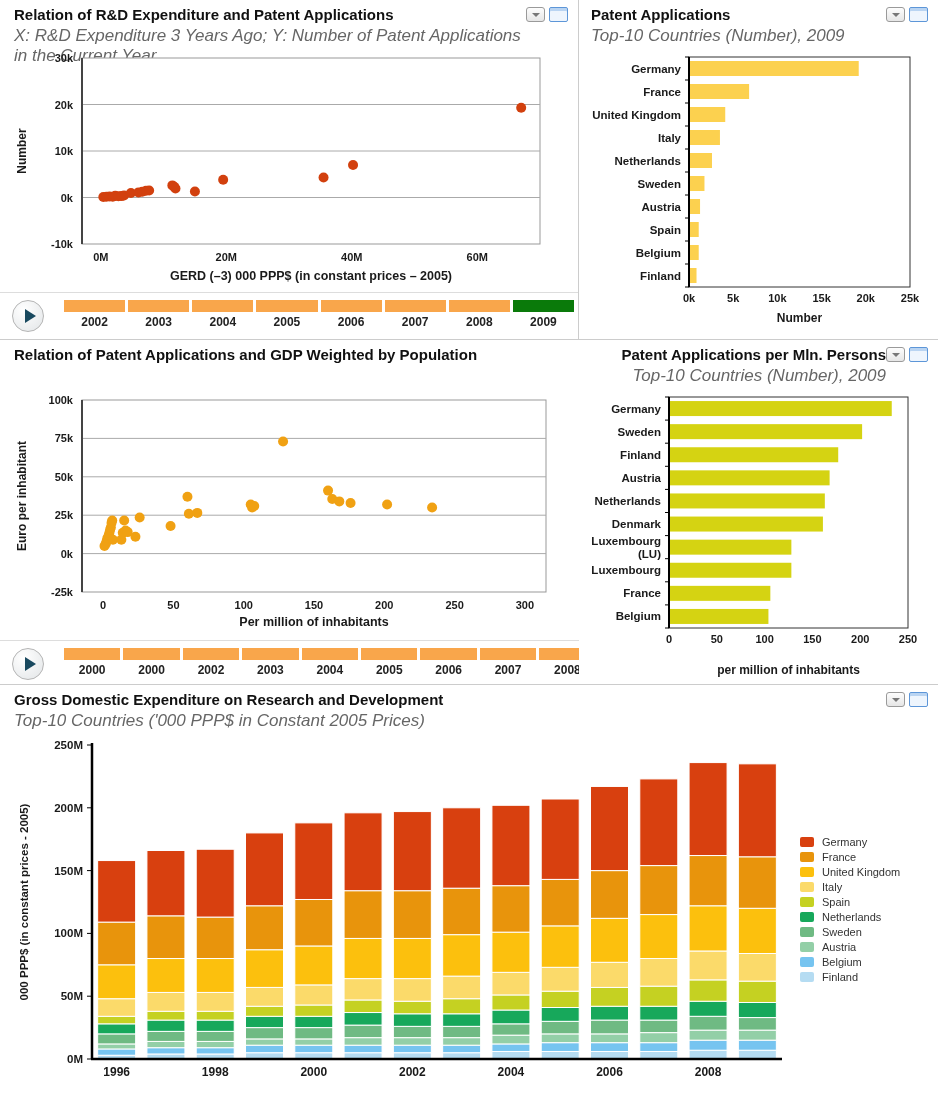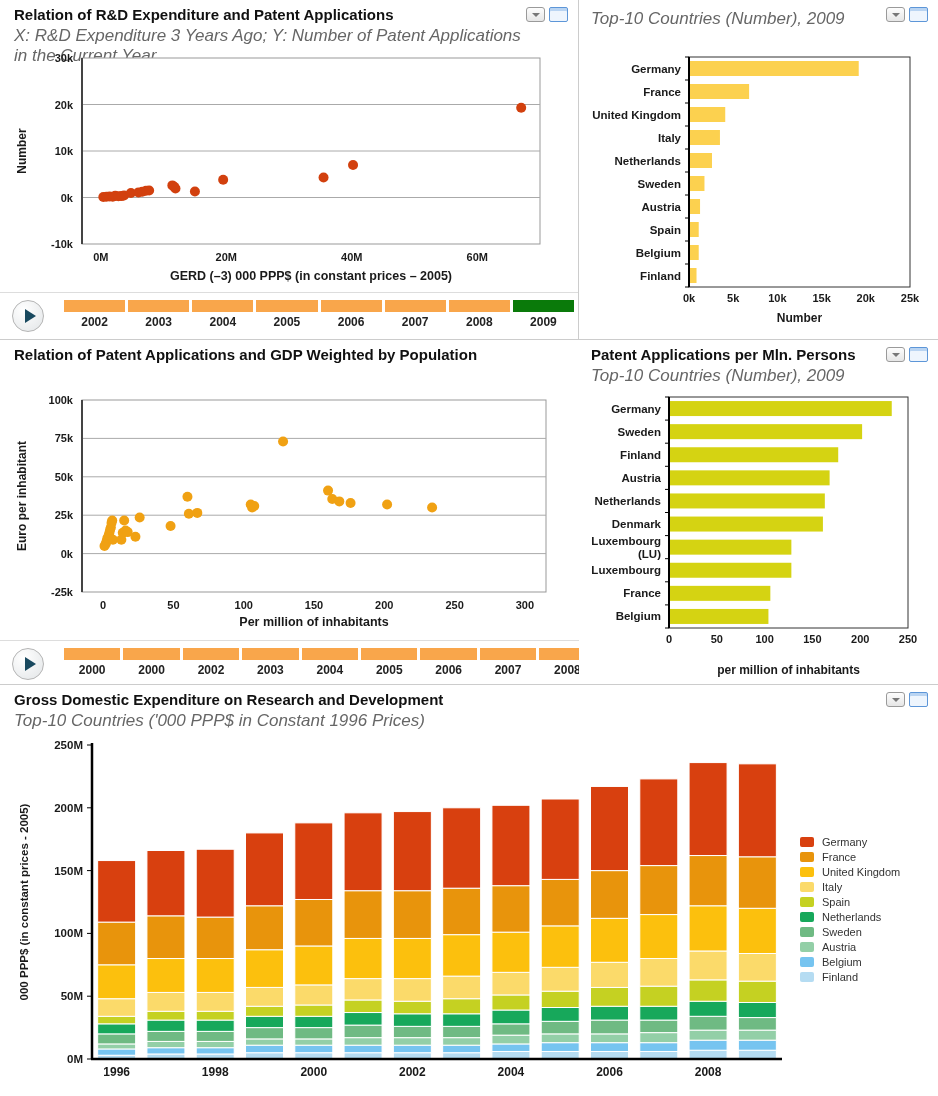--- a/index.html
+++ b/index.html
@@ -2,21 +2,21 @@
 <html><head>
 <meta charset="utf-8">
 <style>
   html,body{margin:0;padding:0;background:#fff;}
   .dashboard{position:relative;width:938px;height:1096px;background:#fff;
     font-family:"Liberation Sans","DejaVu Sans",sans-serif;color:#1a1a1a;overflow:hidden;}
   section{position:absolute;background:#fff;box-sizing:border-box;}
   #p1{left:0;top:0;width:579px;height:340px;border-right:1px solid #ccc;border-bottom:1px solid #ccc;}
   #p2{left:579px;top:0;width:359px;height:340px;border-bottom:1px solid #ccc;}
   #p3{left:0;top:340px;width:660px;height:345px;border-right:1px solid #ccc;border-bottom:1px solid #ccc;}
-  #p4{left:579px;top:340px;width:359px;height:345px;border-bottom:1px solid #ccc;}
+  #p4{left:579px;top:340px;width:359px;height:345px;border-bottom:1px solid #ccc;text-align:right;}
   #p5{left:0;top:685px;width:938px;height:411px;}
   .hdr{position:absolute;left:14px;top:6px;right:52px;}
   #p2 .hdr,#p4 .hdr{left:12px;}
   .hdr h2{margin:0;font-size:15px;font-weight:bold;color:#111;letter-spacing:0;}
   .sub{margin-top:3px;font-size:17px;font-style:italic;color:#666;}
   .icons{position:absolute;top:7px;right:10px;display:flex;align-items:center;}
   .ic-dd{display:inline-block;width:17px;height:13px;border:1px solid #9a9a9a;border-radius:3px;
     background:linear-gradient(#fdfdfd,#e6e6e6);position:relative;}
   .ic-dd i{position:absolute;left:50%;top:50%;transform:translate(-50%,-50%);width:0;height:0;
     border-left:4px solid transparent;border-right:4px solid transparent;border-top:4px solid #777;}
@@ -136,20 +136,21 @@
           <div class="yc">
             <div class="seg" style="background: rgb(10, 122, 10);"></div>
             <div class="lbl">2009</div>
           </div>
         </div>
     </div>
   </section>
 
   <section id="p2">
     <div class="hdr">
+      <h2>Patent Applications</h2>
       <div class="sub">Top-10 Countries (Number), 2009</div>
     </div>
     <div class="icons">
       <span class="ic-dd">
           <i></i>
         </span>
       <span class="ic-win"></span>
     </div>
     <svg id="chart-patent_apps" width="352" height="286">
         <rect x="106" y="11" width="221" height="230" fill="#fff" stroke="#333"></rect>
@@ -361,21 +362,21 @@
         <text x="229.4" y="257" font-size="11" font-weight="bold" fill="#1a1a1a" text-anchor="middle">150</text>
         <text x="277.20000000000005" y="257" font-size="11" font-weight="bold" fill="#1a1a1a" text-anchor="middle">200</text>
         <text x="325" y="257" font-size="11" font-weight="bold" fill="#1a1a1a" text-anchor="middle">250</text>
         <text x="205.5" y="288" font-size="12" font-weight="bold" fill="#1a1a1a" text-anchor="middle">per million of inhabitants</text>
       </svg>
   </section>
 
   <section id="p5">
     <div class="hdr">
       <h2>Gross Domestic Expenditure on Research and Development</h2>
-      <div class="sub">Top-10 Countries ('000 PPP$ in Constant 1996 Prices)</div>
+      <div class="sub">Top-10 Countries ('000 PPP$ in Constant 2005 Prices)</div>
     </div>
     <div class="icons">
       <span class="ic-dd">
           <i></i>
         </span>
       <span class="ic-win"></span>
     </div>
     <svg id="chart-gerd" width="800" height="362">
         <line x1="81" x2="86" y1="330" y2="330" stroke="#000"></line>
         <text x="77" y="334" font-size="11.5" font-weight="bold" fill="#1a1a1a" text-anchor="end">0M</text>

